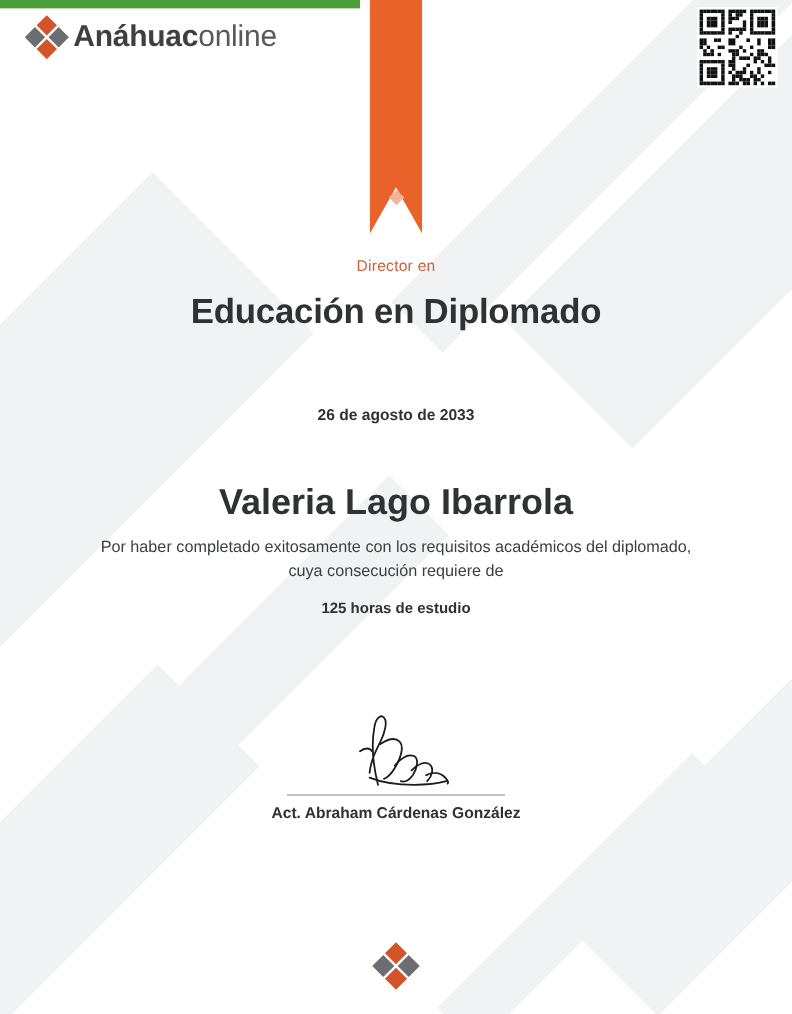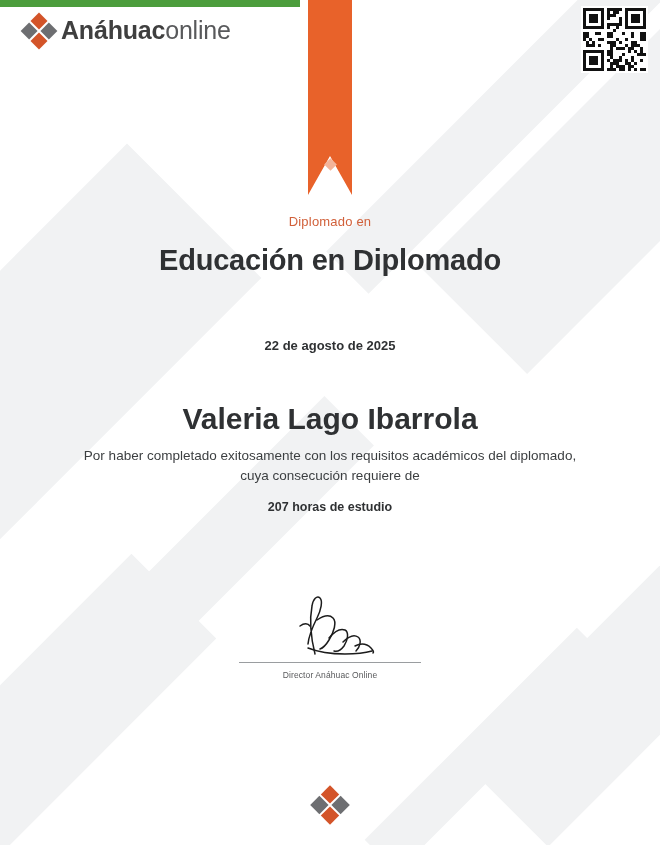--- a/index.html
+++ b/index.html
@@ -732,42 +732,42 @@
         <span></span>
       </div>
   </div>
 
   <div class="ribbon">
     <div class="ribbon-body"></div>
     <div class="ribbon-diamond"></div>
   </div>
 
   <div class="content">
-    <div class="kicker">Diplomado en</div>
+    <div class="kicker">Director en</div>
     <div class="program">Educación en Diplomado</div>
-    <div class="date">22 de agosto de 2025</div>
+    <div class="date">26 de agosto de 2033</div>
     <div class="recipient">Valeria Lago Ibarrola</div>
     <div class="statement">Por haber completado exitosamente con los requisitos académicos del diplomado, cuya consecución requiere de</div>
-    <div class="hours">207 horas de estudio</div>
+    <div class="hours">125 horas de estudio</div>
   </div>
 
   <div class="signature-block">
     <svg class="sig-svg" viewBox="0 0 150 72">
       <g fill="none" stroke="#1c1c1c" stroke-width="1.5" stroke-linecap="round" stroke-linejoin="round">
         <path d="M60 64 C56 48 54 32 57 16 C58 9 62 5 65 8 C68 11 66 20 62 28 C58 36 54 44 53 54"></path>
         <path d="M62 30 C68 26 74 24 78 28 C82 32 79 42 74 50 C71 55 68 58 65 59"></path>
         <path d="M74 48 C79 42 85 38 90 40 C94 42 93 50 89 56 C86 60 82 62 79 61"></path>
         <path d="M88 52 C93 47 99 44 103 47 C107 50 105 57 101 61"></path>
         <path d="M100 56 C106 53 112 54 116 58 C118 60 119 62 118 63"></path>
         <path d="M53 58 C63 62 76 64 90 64 C101 64 110 63 117 61"></path>
         <path d="M45 36 C49 33 53 33 55 36"></path>
       </g>
     </svg>
     <div class="sig-rule"></div>
-    <div class="sig-role">Director Anáhuac Online</div>
+    <div class="sig-name">Act. Abraham Cárdenas González</div>
   </div>
 
 
   <div class="footer-mark">
     <div class="fm-inner">
         <i></i>
         <i></i>
         <i></i>
         <i></i>
       </div>

